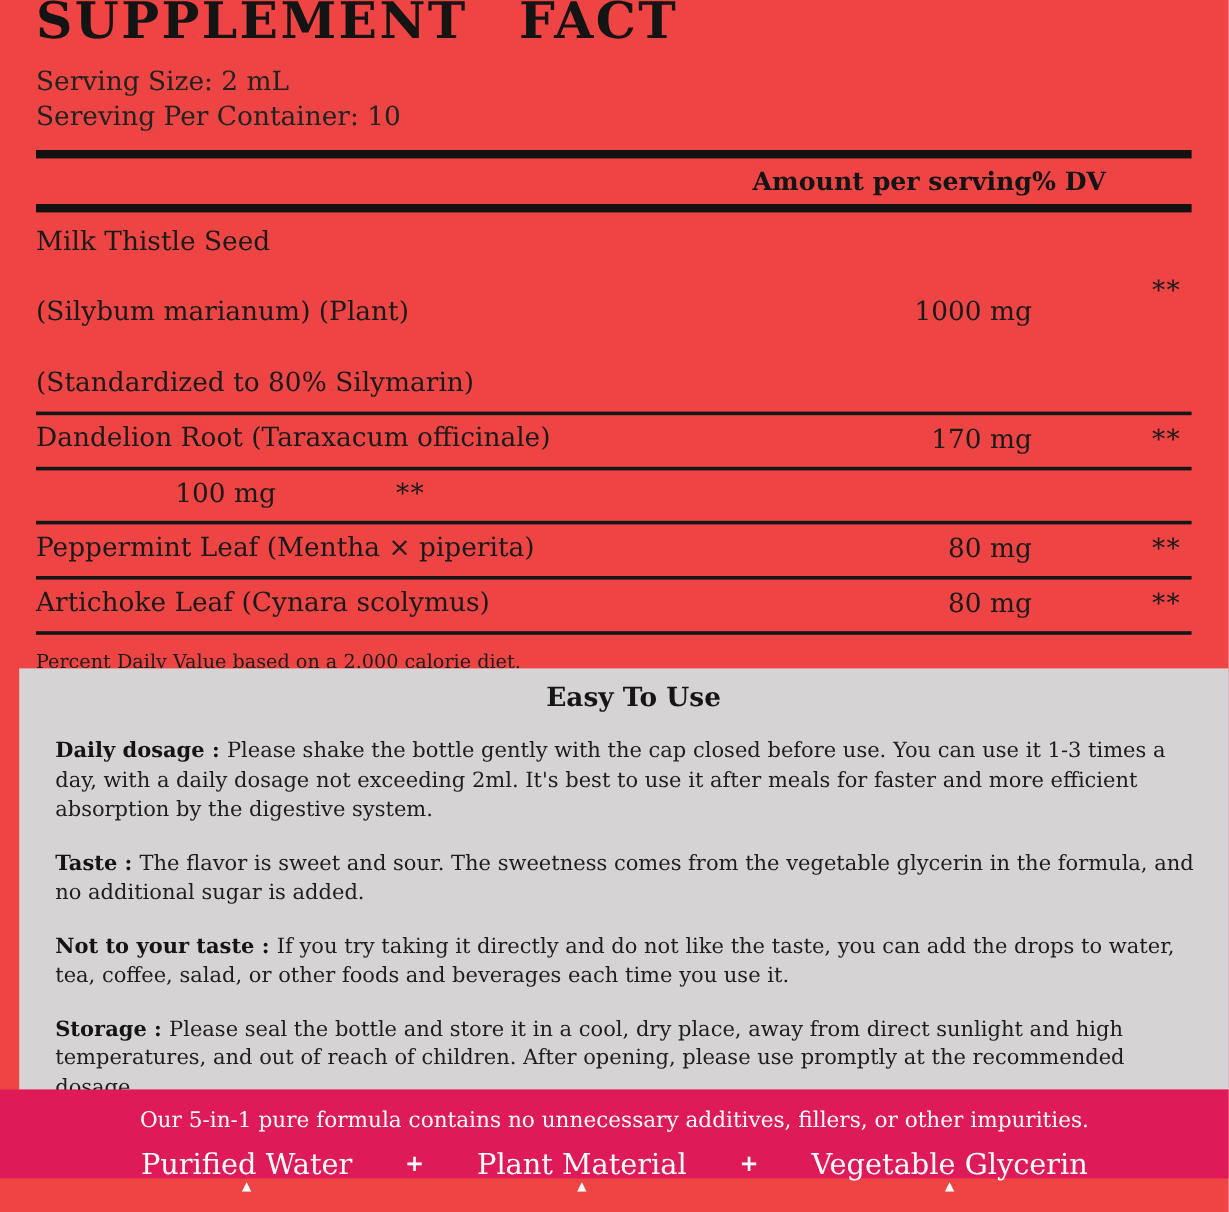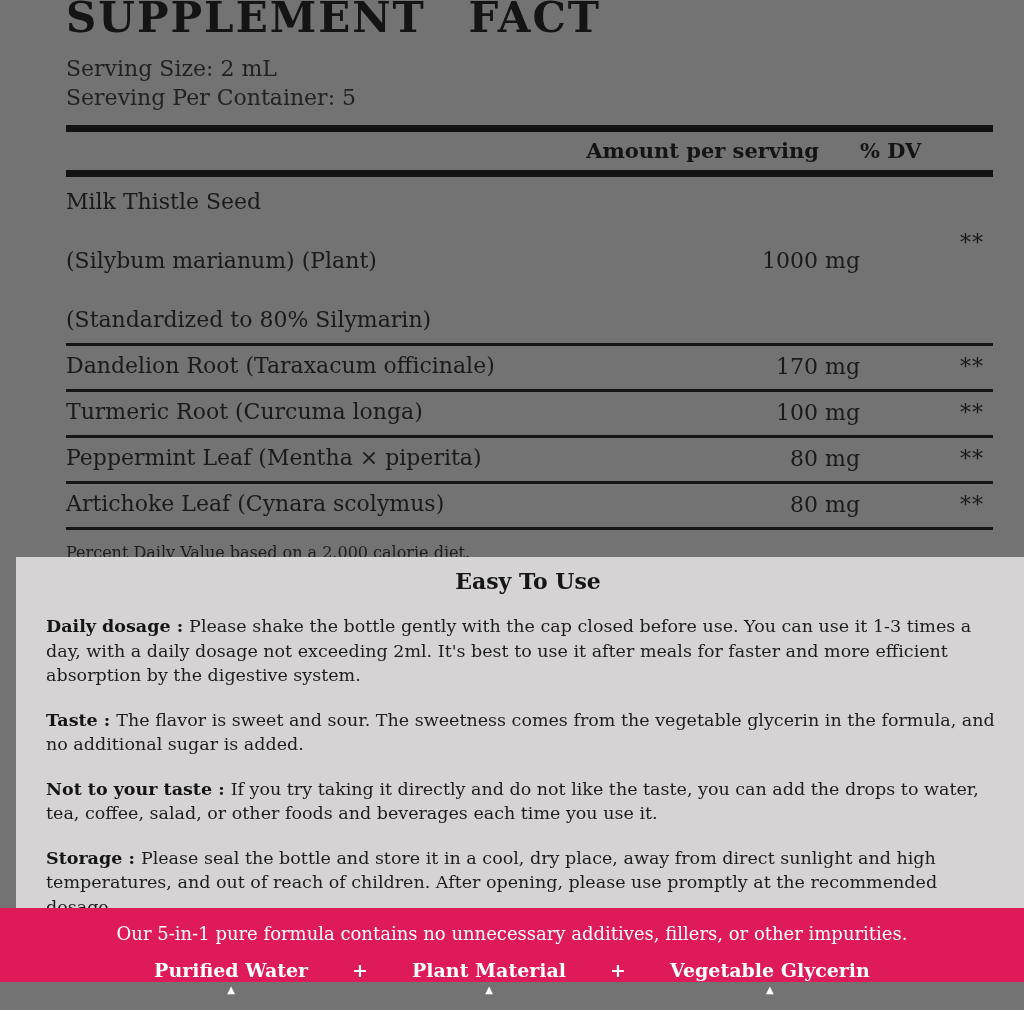--- a/index.html
+++ b/index.html
@@ -6,42 +6,41 @@
   html, body { background: #ffffff; }
   body {
     width: 1024px; height: 1010px;
     font-family: "DejaVu Serif", serif;
     color: #1a1a1a;
     -webkit-font-smoothing: antialiased;
   }
   .sheet {
     position: relative;
     width: 1024px; height: 1010px;
-    background: #737373;
+    background: #ef4444;
     overflow: hidden;
-    padding-left: 36px;
   }
   .inner { padding: 0 31px 0 30px; }
 
   
   .title {
     margin-top: -7px;
     font-size: 42px;
     font-weight: 700;
     letter-spacing: 2px;
     word-spacing: 26px;
     color: #141414;
     white-space: nowrap;
   }
   .serving { margin-top: 12px; font-size: 22px; line-height: 29px; color: #222; }
 
   
   .rule-thick { height: 7px; background: #121212; }
   .rule-thick.first { margin-top: 13px; }
-  .hdr-row { display: flex; align-items: center; padding: 6px 0 7px; gap: 41px; }
+  .hdr-row { display: flex; align-items: center; padding: 6px 0 7px; }
   .hdr-spacer { flex: 1; }
   .hdr-amount { width: 260px; text-align: right; font-size: 21px; font-weight: 700; color: #141414; }
   .hdr-dv { width: 133px; font-size: 21px; font-weight: 700; padding-right: 9px; color: #141414; }
 
   .trow {
     display: flex;
     align-items: center;
     border-bottom: 3px solid #161616;
     font-size: 22px;
   }
@@ -93,35 +92,35 @@
   }
   .banner-message { padding-top: 15px; font-size: 18px; line-height: 22px; }
   .banner-items {
     margin-top: 13px;
     display: flex;
     justify-content: center;
     align-items: flex-start;
     gap: 44px;
   }
   .banner-item { display: flex; flex-direction: column; align-items: center; }
-  .banner-item .bi-label { font-size: 19px; font-weight: 700; line-height: 24px; }
+  .banner-item .bi-label { font-size: 24px; font-weight: 400; line-height: 24px; }
   .banner-item .bi-pointer { font-size: 10px; line-height: 10px; margin-top: 3px; color: #ffffff; }
   .banner-plus { font-size: 19px; font-weight: 600; line-height: 24px; }
 </style>
 </head>
 <body>
 
 <div class="sheet">
   <div class="inner">
 
     <h1 class="title">SUPPLEMENT FACT</h1>
 
     <div class="serving">
       <div>Serving Size: 2 mL</div>
-      <div>Sereving Per Container: 5</div>
+      <div>Sereving Per Container: 10</div>
     </div>
 
     <div class="rule-thick first"></div>
 
     <div class="hdr-row">
       <div class="hdr-spacer"></div>
       <div class="hdr-amount">Amount per serving</div>
       <div class="hdr-dv">% DV</div>
     </div>
 
@@ -137,21 +136,20 @@
       <div class="dv">**</div>
     </div>
 
     <div class="trow single">
       <div class="name">Dandelion Root (Taraxacum officinale)</div>
       <div class="amount">170 mg</div>
       <div class="dv">**</div>
     </div>
 
     <div class="trow single">
-      <div class="name">Turmeric Root (Curcuma longa)</div>
       <div class="amount">100 mg</div>
       <div class="dv">**</div>
     </div>
 
     <div class="trow single">
       <div class="name">Peppermint Leaf (Mentha × piperita)</div>
       <div class="amount">80 mg</div>
       <div class="dv">**</div>
     </div>
 

